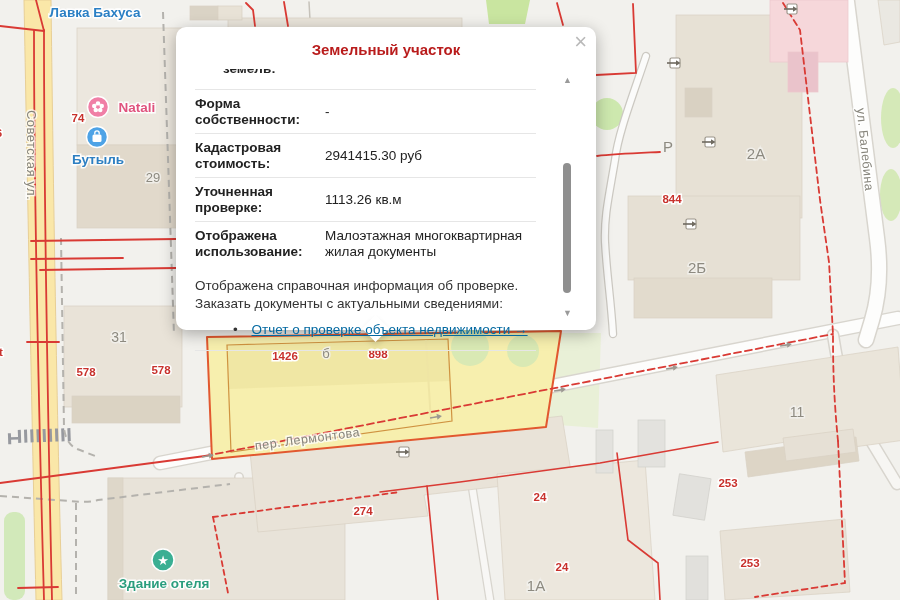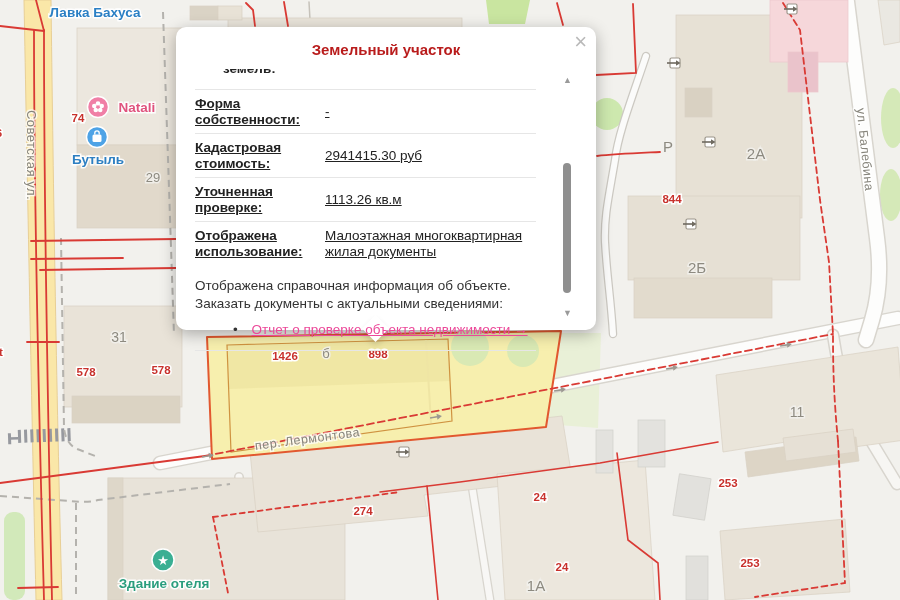--- a/index.html
+++ b/index.html
@@ -17,27 +17,27 @@
          border-radius:10px;box-shadow:0 4px 16px rgba(0,0,0,.30);}
   .popup-tail{position:absolute;bottom:-8px;left:190px;width:19px;height:19px;background:#fff;
               transform:rotate(45deg);box-shadow:3px 3px 6px rgba(0,0,0,.12);}
   .popup-close{position:absolute;top:4px;right:9px;font-size:22px;line-height:22px;color:#b9b9b9;
                background:none;border:none;padding:0;cursor:pointer;font-family:"Liberation Sans",sans-serif;}
   .popup-title{text-align:center;font-weight:bold;font-size:15px;color:#b91c1c;padding-top:14px;}
   .popup-body{position:absolute;top:42px;left:19px;right:60px;bottom:10px;font-size:13.5px;color:#222;}
   .prow{display:flex;}
   .prow .lab{width:116px;font-weight:bold;padding:6px 4px 6px 0;line-height:15.5px;}
   .prow .val{flex:1;padding:6px 0 6px 10px;line-height:16px;display:flex;align-items:center;}
-  .prow + .prow .lab,.prow + .prow .val{border-top:1px solid #e6e6e6;text-decoration:underline;}
+  .prow + .prow .lab,.prow + .prow .val{border-top:1px solid #e6e6e6;}
   .prow.clipped{height:20px;overflow:hidden;}
   .prow.clipped .lab{margin-top:-8px;padding-top:0;padding-bottom:0;margin-left:28px;}
   .popup-note{margin-top:11px;line-height:18px;color:#333;}
   .popup-link-row{margin:9px 0 0 38px;}
   .bullet{color:#333;margin-right:10px;}
-  .popup-link{color:#ec4899;font-size:13.5px;}
+  .popup-link{color:#0369a1;font-size:13.5px;}
   .popup-bottom-divider{border-top:1px solid #e6e6e6;margin-top:13px;}
   .popup-scrollbar{position:absolute;left:386px;top:48px;width:11px;bottom:12px;}
   .sb-up,.sb-down{position:absolute;left:0;width:11px;text-align:center;font-size:9px;color:#9a9a9a;}
   .sb-up{top:0;} .sb-down{bottom:0;}
   .sb-thumb{position:absolute;left:1px;top:88px;width:8px;height:130px;background:#8f8f8f;border-radius:4px;}
 </style>
 </head>
 <body>
 
 <div id="stage">
@@ -281,21 +281,21 @@
           <div class="prow">
             <div class="lab">Уточненная проверке:</div>
             <div class="val">1113.26 кв.м</div>
           </div>
           <div class="prow">
             <div class="lab">Отображена использование:</div>
             <div class="val">Малоэтажная многоквартирная жилая документы</div>
           </div>
         </div>
       <div class="popup-note">
-        <div>Отображена справочная информация об объекте.</div>
+        <div>Отображена справочная информация об проверке.</div>
         <div>Заказать документы с актуальными сведениями:</div>
       </div>
       <div class="popup-link-row">
         <span class="bullet">•</span>
         <a class="popup-link" href="#">Отчет о проверке объекта недвижимости →</a>
       </div>
       <div class="popup-bottom-divider"></div>
     </div>
     <div class="popup-scrollbar">
       <div class="sb-up">▲</div>

